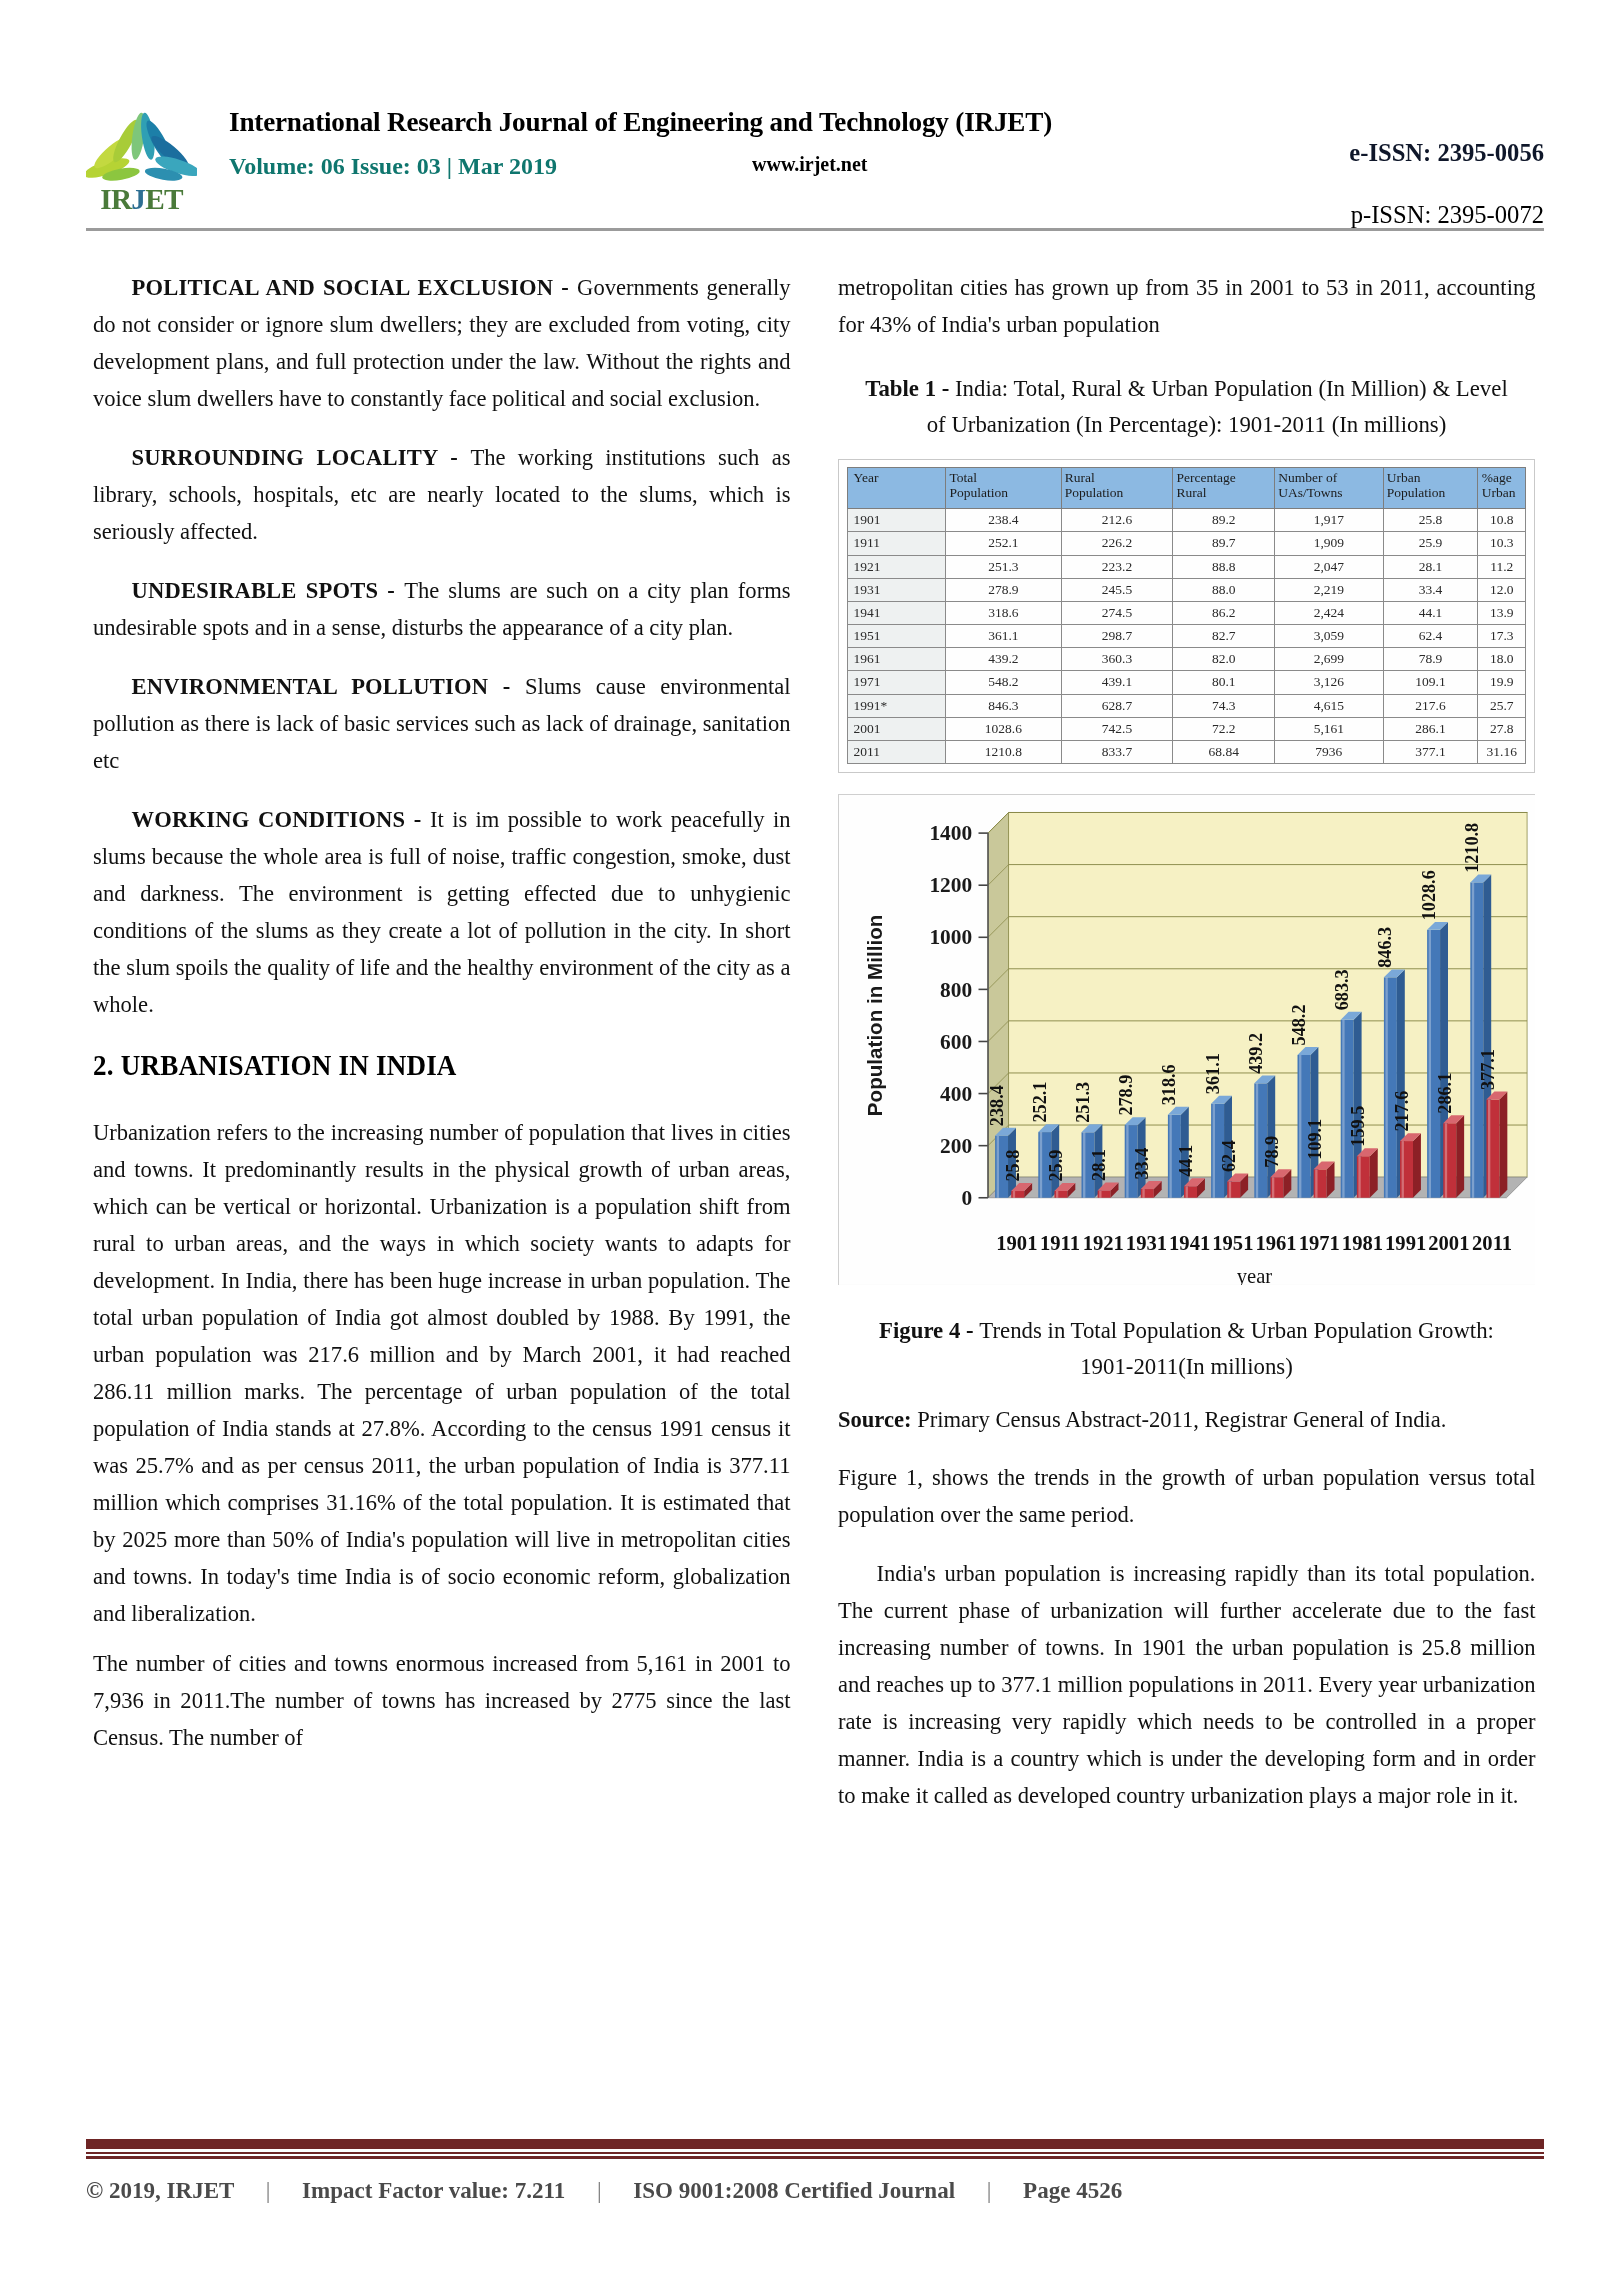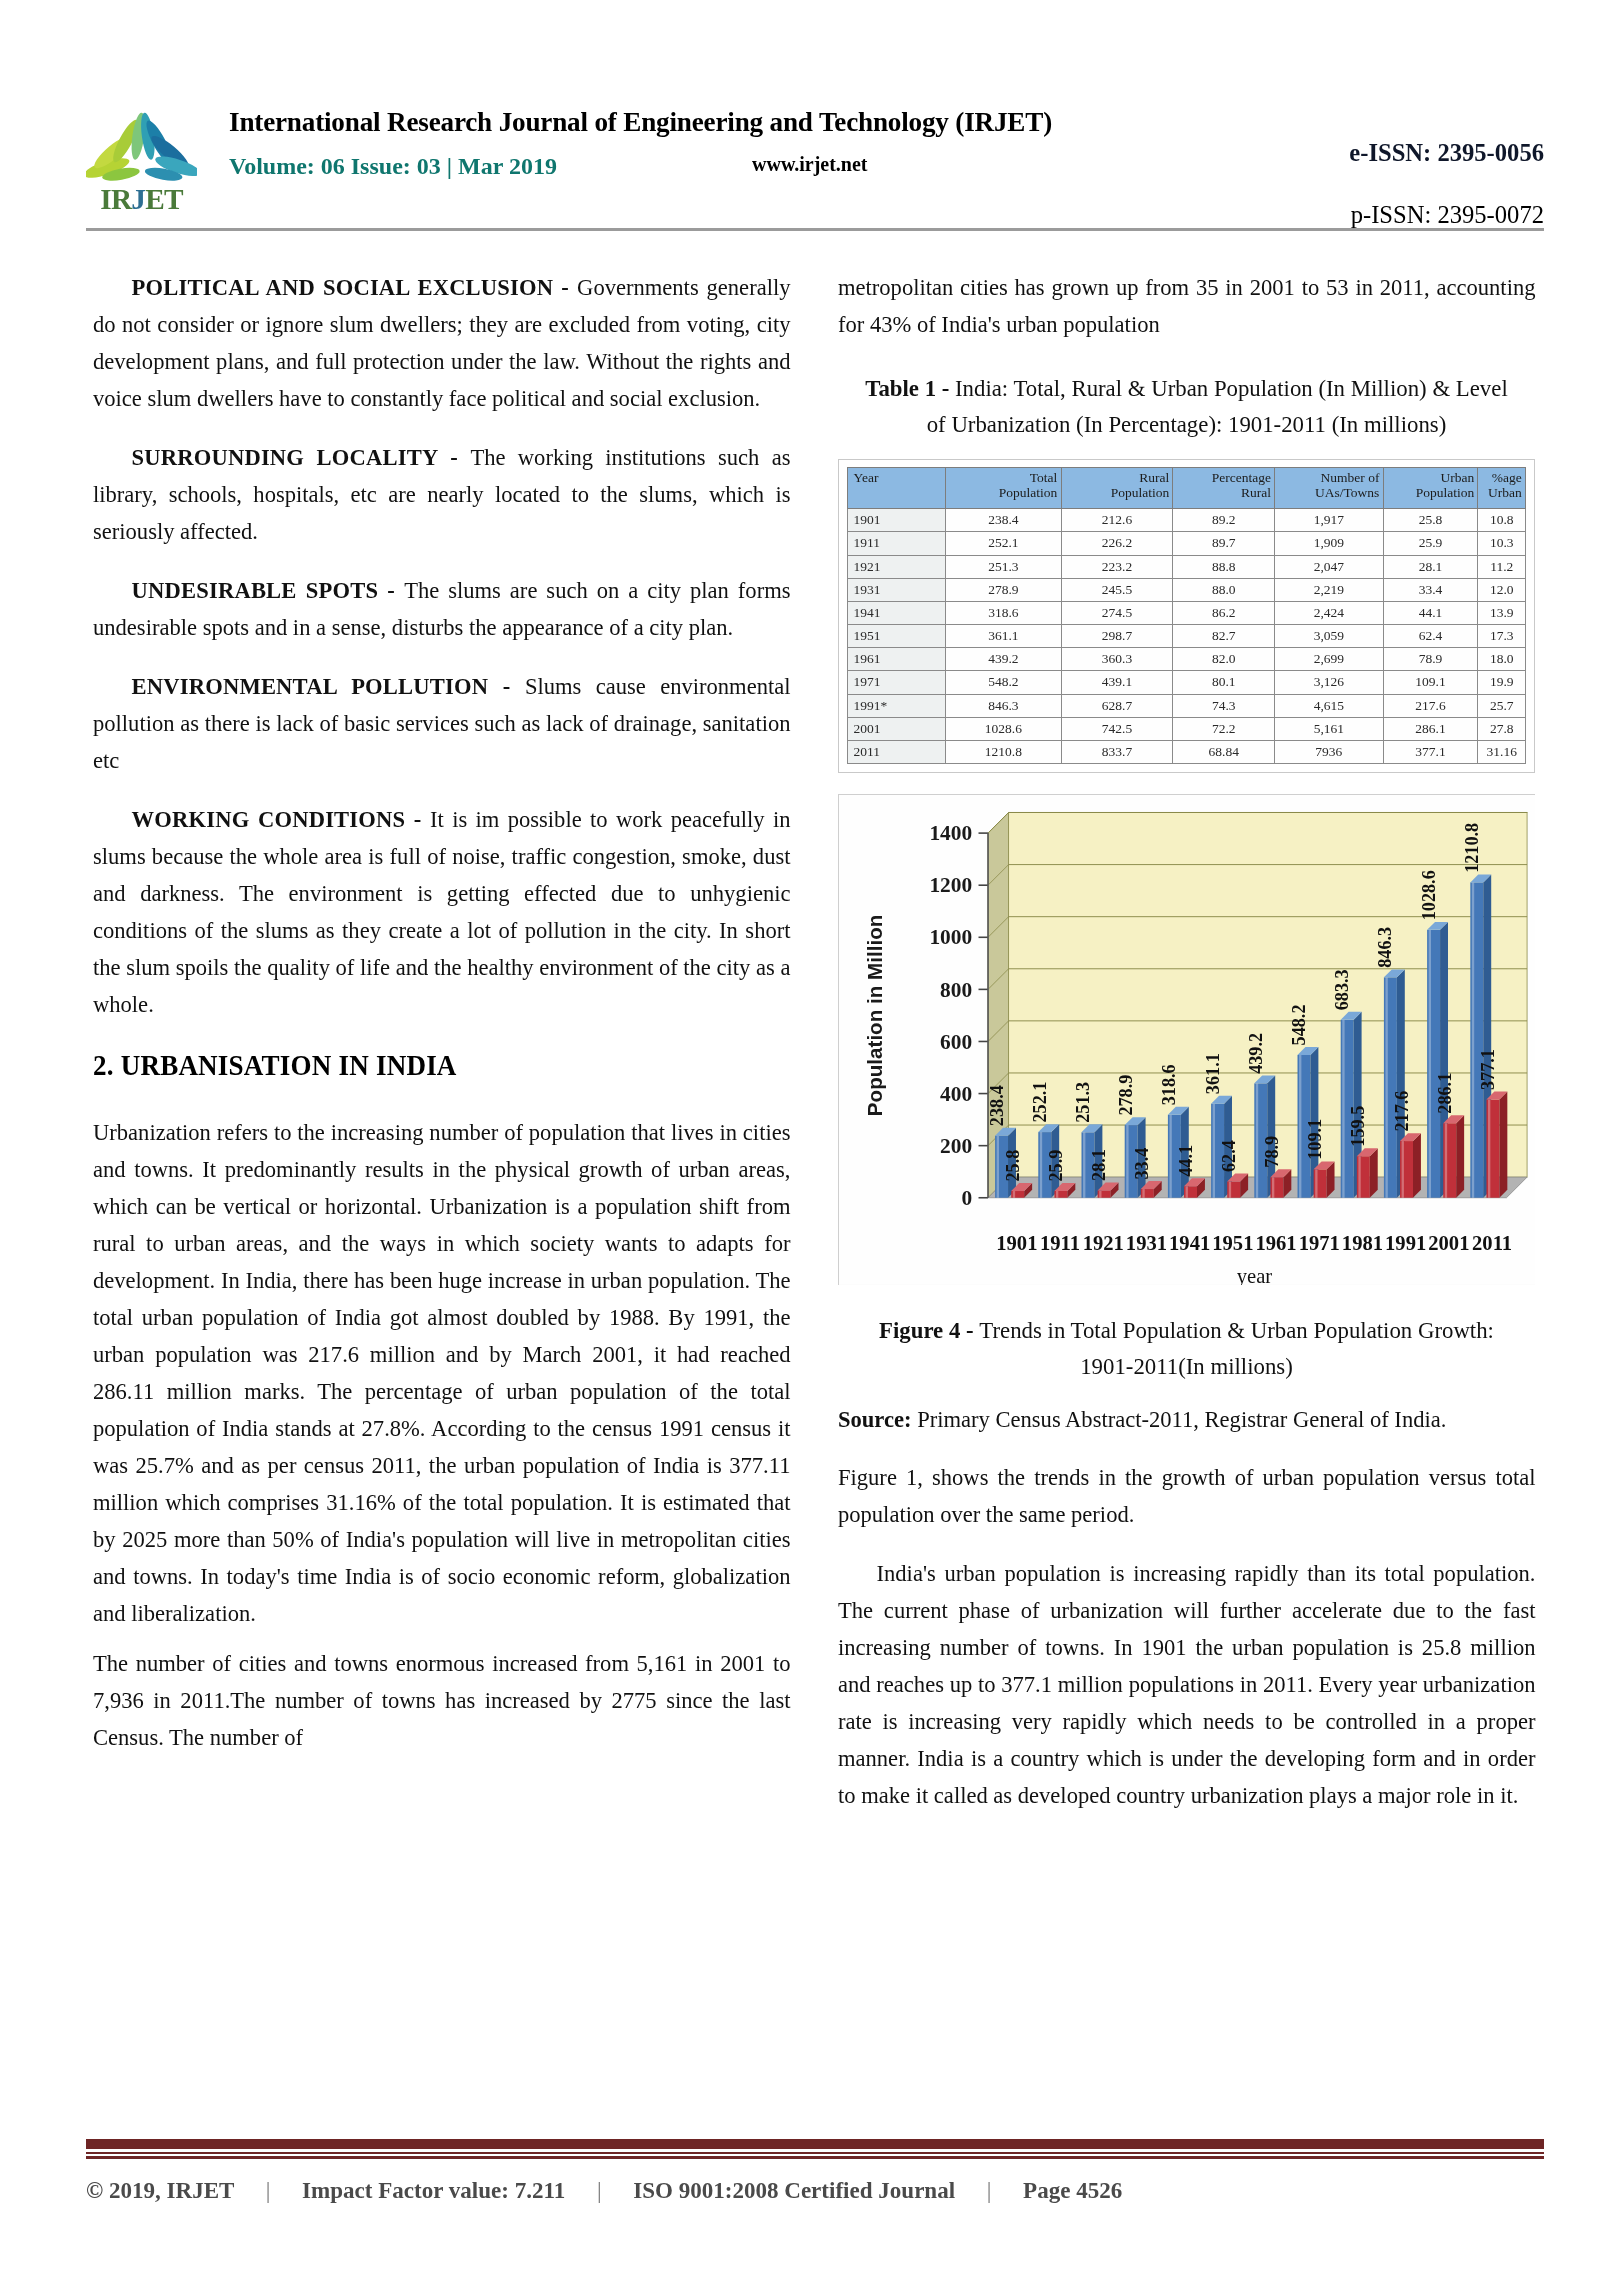--- a/index.html
+++ b/index.html
@@ -194,21 +194,21 @@
     table-layout: fixed;
   }
   table.census th {
     background: #8cb9e2;
     border: 0.8px solid #7d7d7d;
     font-size: 13.5px;
     font-weight: normal;
     line-height: 15px;
     color: #1c1c1c;
     padding: 2.4px 3.2px 3.2px 3.2px;
-    text-align: right;
+    text-align: left;
     vertical-align: top;
     height: 35px;
     filter: blur(0.3px);
   }
   table.census th.year-th { text-align: left; padding-left: 5.5px; }
   table.census td {
     border: 0.8px solid #8a8a8a;
     font-size: 13.5px;
     line-height: 14.3px;
     color: #2a2a2a;

